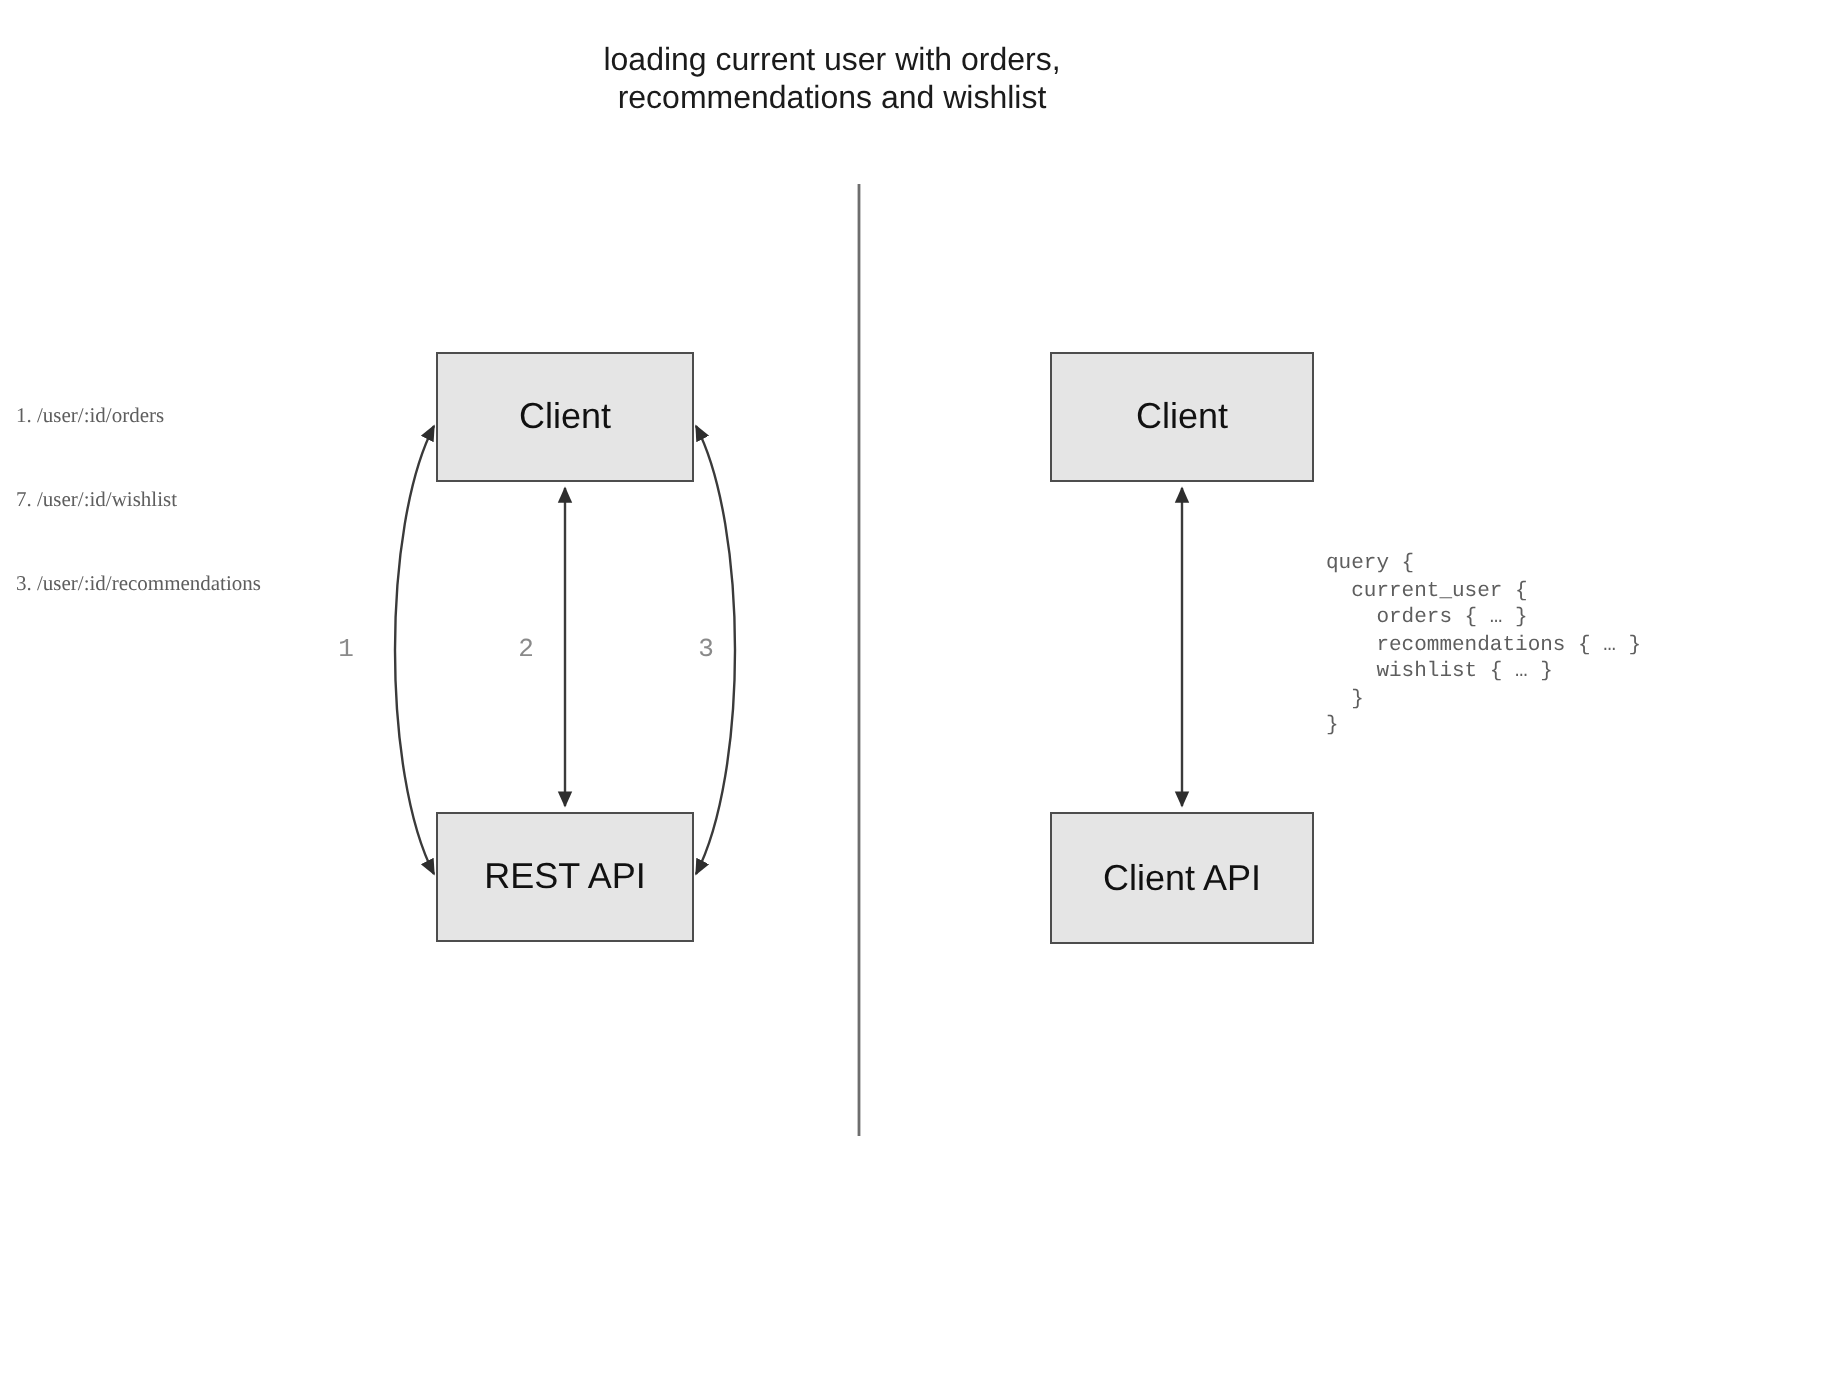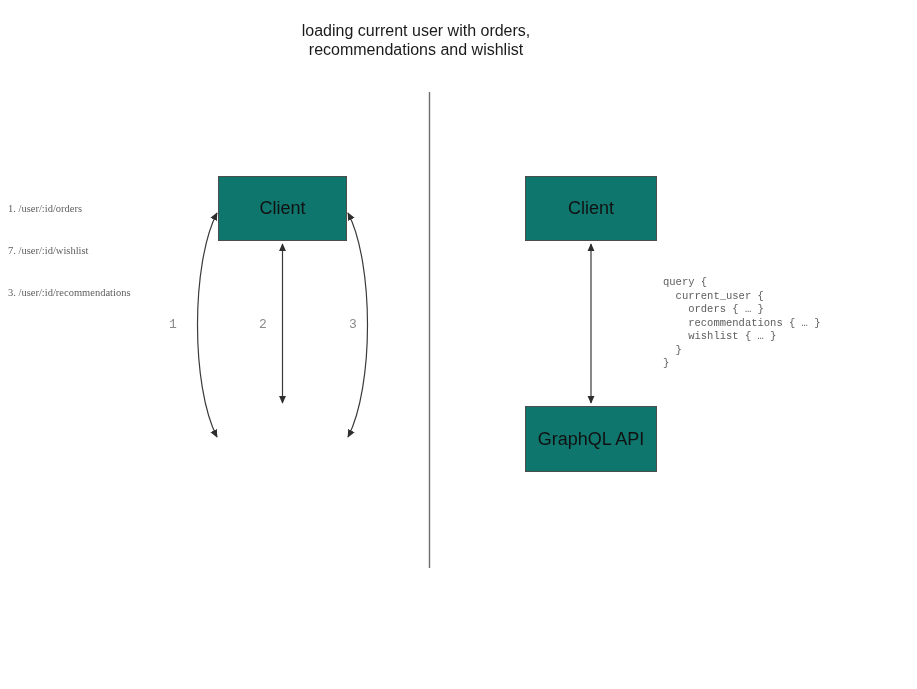--- a/index.html
+++ b/index.html
@@ -28,21 +28,21 @@
   .overlay {
     position: absolute;
     left: 0;
     top: 0;
     width: 917px;
     height: 689px;
     pointer-events: none;
   }
   .node-box {
     position: absolute;
-    background: #0f766e;
+    background: #e5e5e5;
     border: 1.5px solid #4d4d4d;
     box-sizing: border-box;
     display: flex;
     align-items: center;
     justify-content: center;
     font-size: 18px;
     color: #111111;
   }
   .box-client-left  { left: 218px; top: 176px; width: 129px; height: 65px; }
   .box-rest-api     { left: 218px; top: 406px; width: 129px; height: 65px; }
@@ -115,31 +115,34 @@
   <div class="endpoints">
     <div>1. /user/:id/orders</div>
     <div>7. /user/:id/wishlist</div>
     <div>3. /user/:id/recommendations</div>
   </div>
 
   <div class="node-box box-client-left">
     <span>Client</span>
   </div>
 
+  <div class="node-box box-rest-api">
+    <span>REST API</span>
+  </div>
 
   <div class="arrow-num num-1">1</div>
   <div class="arrow-num num-2">2</div>
   <div class="arrow-num num-3">3</div>
 
   <div class="node-box box-client-right">
     <span>Client</span>
   </div>
 
   <div class="node-box box-graphql-api">
-    <span>GraphQL API</span>
+    <span>Client API</span>
   </div>
 
   <pre class="query-block">query {
   current_user {
     orders { … }
     recommendations { … }
     wishlist { … }
   }
 }</pre>
 

